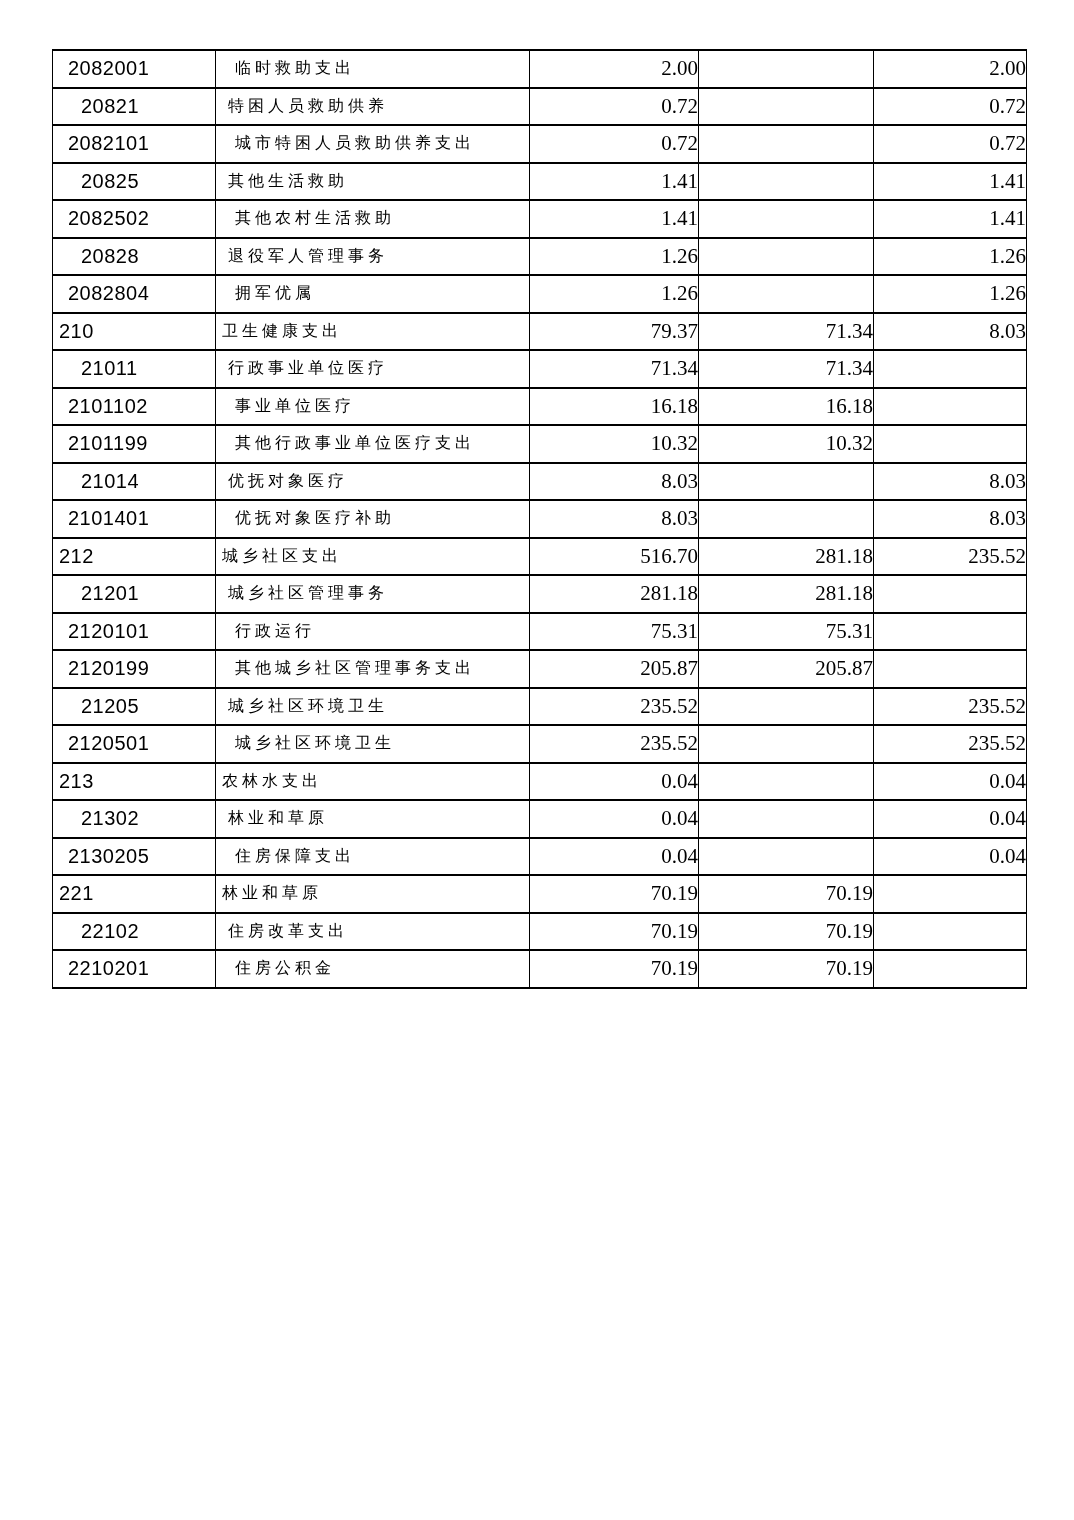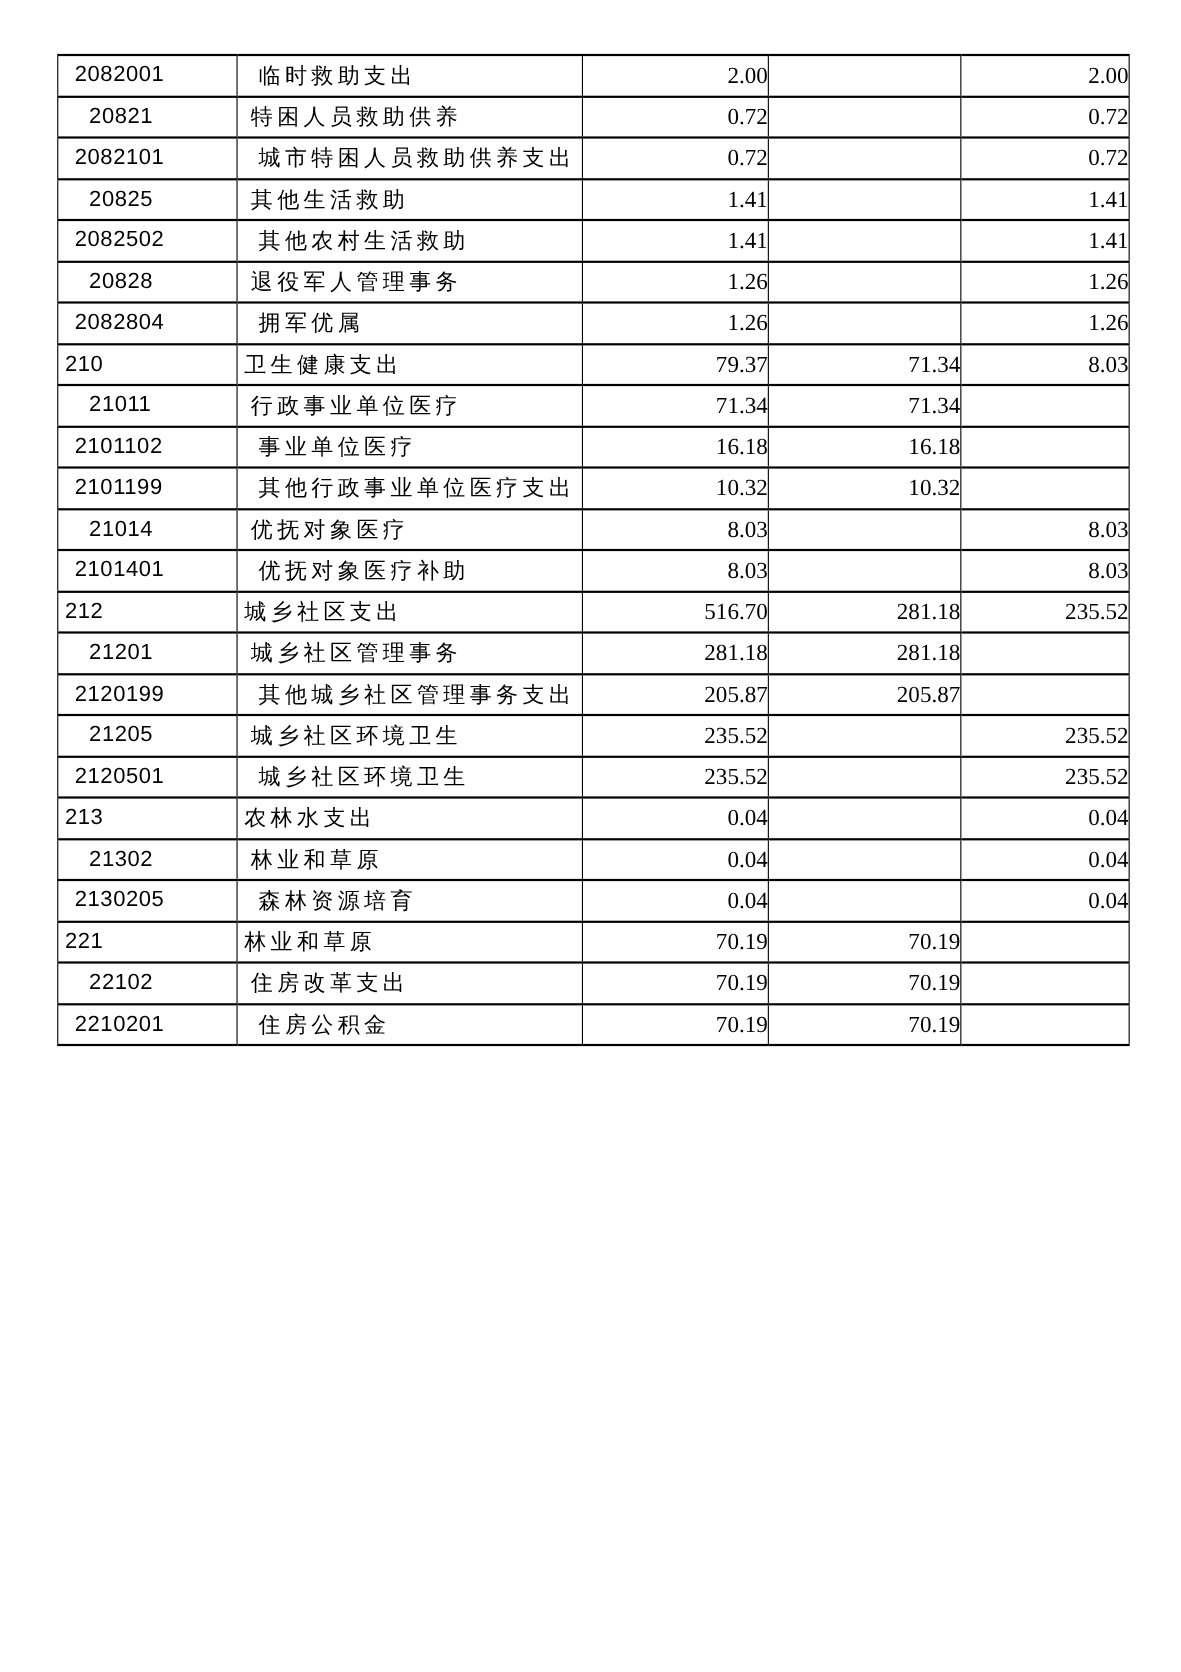--- a/index.html
+++ b/index.html
@@ -38,21 +38,21 @@
   td.code {
     font-family: "Liberation Sans", sans-serif;
     font-size: 20px;
     letter-spacing: 0.5px;
   }
   td.code.lvl1 { padding-left: 6px; }
   td.code.lvl2 { padding-left: 28px; }
   td.code.lvl3 { padding-left: 15px; }
   td.name {
     font-family: Liberation Mono, monospace;
-    font-size: 20px;
+    font-size: 16px;
     letter-spacing: 4px;
   }
   td.name.lvl1 { padding-left: 6px; }
   td.name.lvl2 { padding-left: 12px; }
   td.name.lvl3 { padding-left: 19px; }
   td.num {
     font-family: "Liberation Serif", serif;
     font-size: 21px;
     text-align: right;
     padding-right: 8px;
@@ -170,20 +170,27 @@
           <td class="num">235.52</td>
         </tr>
         <tr>
           <td class="code lvl2">21201</td>
           <td class="name lvl2">城乡社区管理事务</td>
           <td class="num">281.18</td>
           <td class="num">281.18</td>
           <td class="num"></td>
         </tr>
         <tr>
+          <td class="code lvl3">2120101</td>
+          <td class="name lvl3">行政运行</td>
+          <td class="num">75.31</td>
+          <td class="num">75.31</td>
+          <td class="num"></td>
+        </tr>
+        <tr>
           <td class="code lvl3">2120199</td>
           <td class="name lvl3">其他城乡社区管理事务支出</td>
           <td class="num">205.87</td>
           <td class="num">205.87</td>
           <td class="num"></td>
         </tr>
         <tr>
           <td class="code lvl2">21205</td>
           <td class="name lvl2">城乡社区环境卫生</td>
           <td class="num">235.52</td>
@@ -206,21 +213,21 @@
         </tr>
         <tr>
           <td class="code lvl2">21302</td>
           <td class="name lvl2">林业和草原</td>
           <td class="num">0.04</td>
           <td class="num"></td>
           <td class="num">0.04</td>
         </tr>
         <tr>
           <td class="code lvl3">2130205</td>
-          <td class="name lvl3">森林资源培育</td>
+          <td class="name lvl3">住房保障支出</td>
           <td class="num">0.04</td>
           <td class="num"></td>
           <td class="num">0.04</td>
         </tr>
         <tr>
           <td class="code lvl1">221</td>
           <td class="name lvl1">林业和草原</td>
           <td class="num">70.19</td>
           <td class="num">70.19</td>
           <td class="num"></td>

